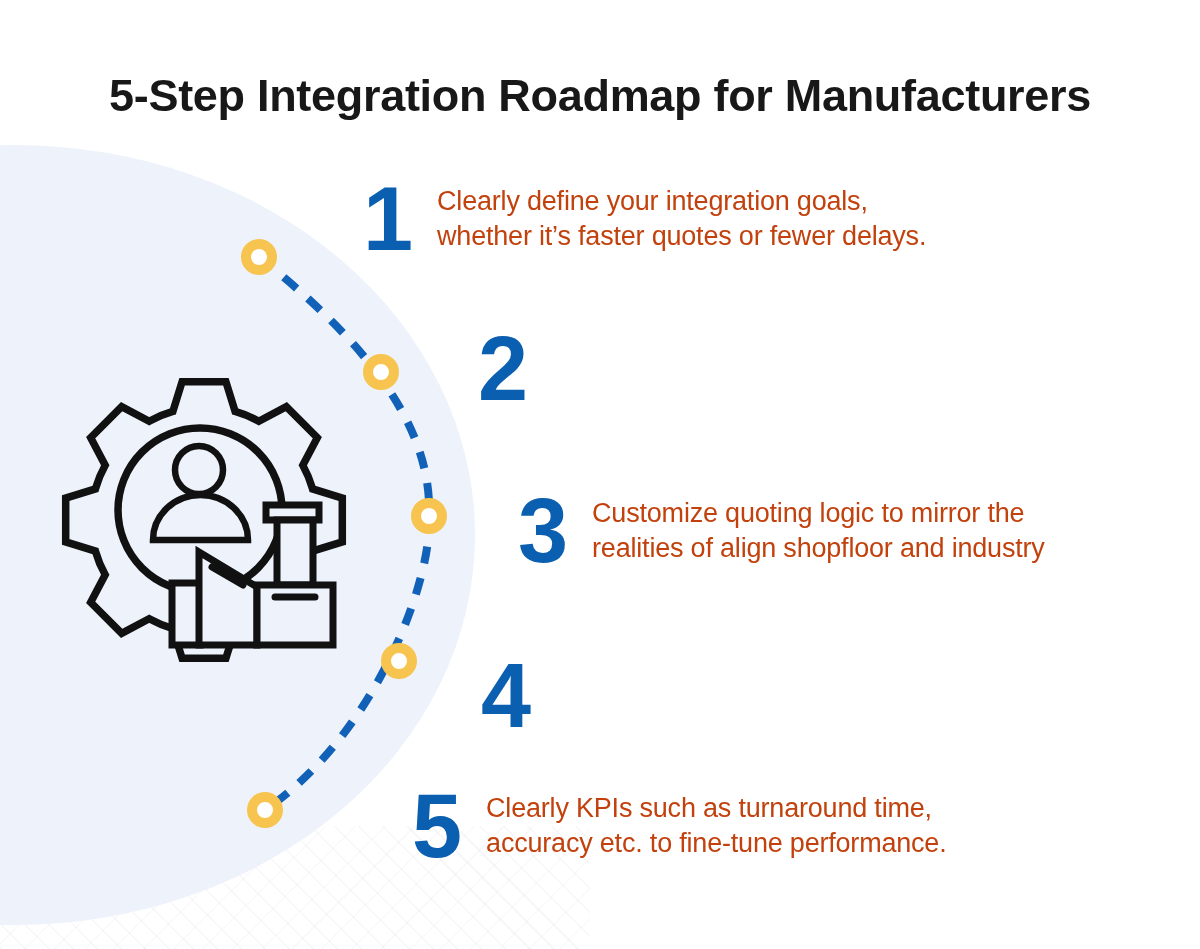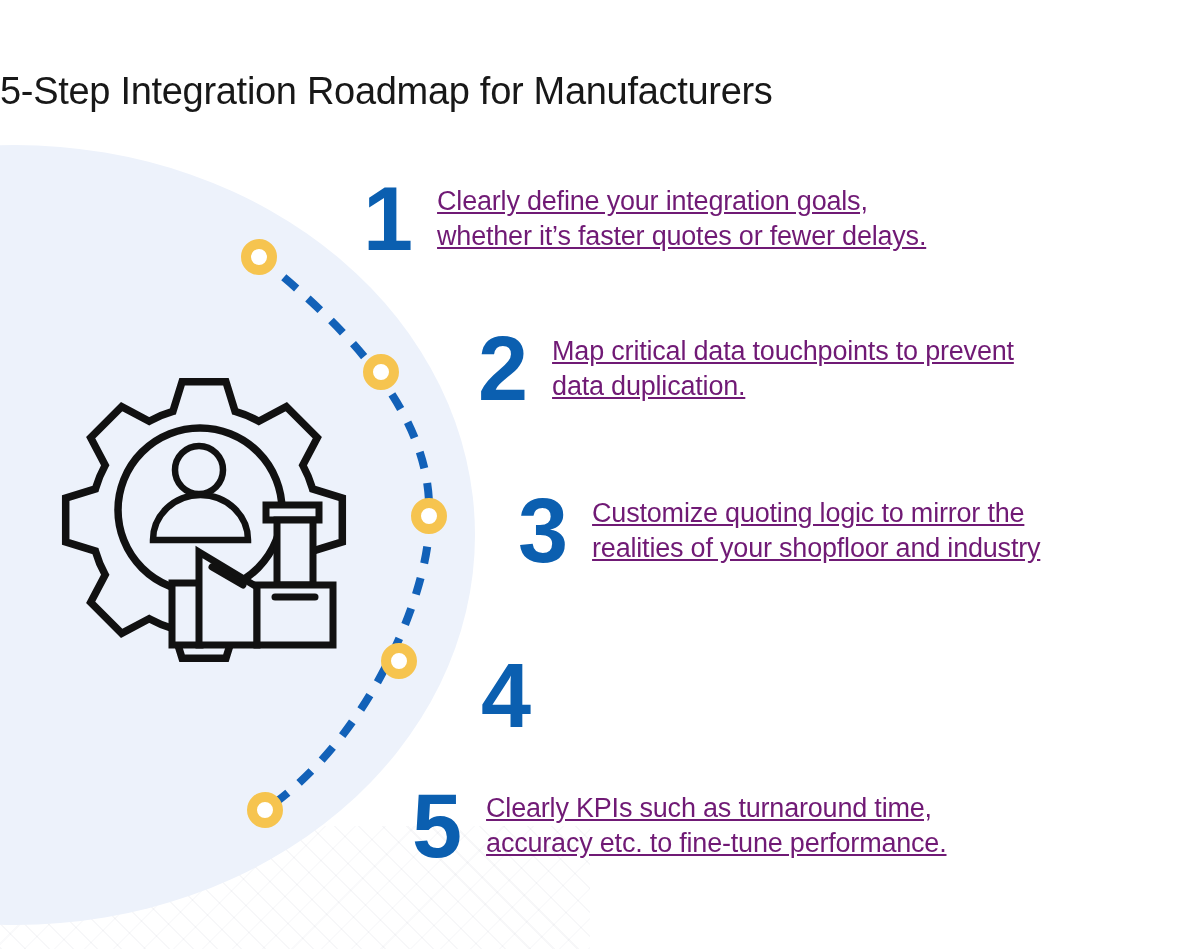--- a/index.html
+++ b/index.html
@@ -15,32 +15,31 @@
       repeating-linear-gradient(-45deg, rgba(110,120,145,.07) 0 1.5px, transparent 1.5px 21px);
     opacity:.55;
   }
   .big-circle{
     position:absolute;left:-445px;top:145px;width:920px;height:780px;
     border-radius:50%;background:#EDF2FB;
   }
   .decor-svg{position:absolute;left:0;top:0;width:1200px;height:949px;}
   .icon-svg{position:absolute;left:34px;top:355px;width:340px;height:330px;}
   .title{
-    position:absolute;left:0;top:70px;width:1200px;text-align:left;
-    font-size:38px;font-weight:400;color:#181818;letter-spacing:-0.3px;
+    position:absolute;left:0;top:70px;width:1200px;text-align:center;
+    font-size:45px;font-weight:700;color:#181818;letter-spacing:-0.3px;
   }
   .step{position:absolute;display:flex;align-items:flex-start;}
   .step .num{
     font-size:90px;font-weight:700;line-height:70px;color:#0B5FB0;
     margin-right:26px;letter-spacing:-2px;
   }
   .step .desc{
-    font-size:27px;line-height:35px;color:#701a75;white-space:pre-line;
+    font-size:27px;line-height:35px;color:#c2410c;white-space:pre-line;
     letter-spacing:-0.2px;
-    text-decoration:underline;
   }
   .s1{left:363px;top:184px;}
   .s2{left:478px;top:334px;}
   .s3{left:518px;top:496px;}
   .s4{left:481px;top:661px;}
   .s5{left:412px;top:791px;}
 </style>
 </head>
 <body>
 
@@ -89,28 +88,26 @@
   <div class="title">5-Step Integration Roadmap for Manufacturers</div>
 
   <div class="step s1">
     <div class="num">1</div>
     <div class="desc">Clearly define your integration goals,
 whether it’s faster quotes or fewer delays.</div>
   </div>
 
   <div class="step s2">
     <div class="num">2</div>
-    <div class="desc">Map critical data touchpoints to prevent
-data duplication.</div>
   </div>
 
   <div class="step s3">
     <div class="num">3</div>
     <div class="desc">Customize quoting logic to mirror the
-realities of your shopfloor and industry</div>
+realities of align shopfloor and industry</div>
   </div>
 
   <div class="step s4">
     <div class="num">4</div>
   </div>
 
   <div class="step s5">
     <div class="num">5</div>
     <div class="desc">Clearly KPIs such as turnaround time,
 accuracy etc. to fine-tune performance.</div>

